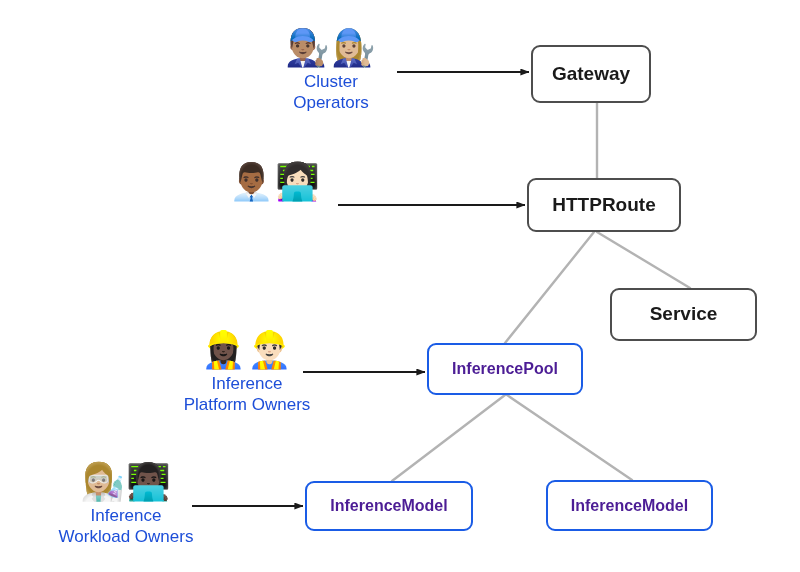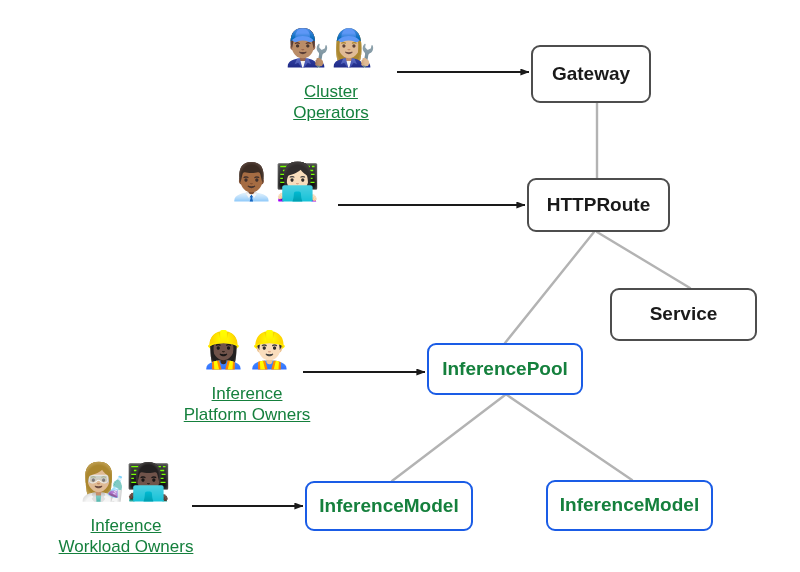--- a/index.html
+++ b/index.html
@@ -40,46 +40,45 @@
     white-space: nowrap;
   }
   .node-core {
     border: 2px solid #4d4d4d;
     color: #1a1a1a;
     font-size: 19px;
     font-weight: bold;
   }
   .node-inference {
     border: 2.4px solid #1a5ce6;
-    color: #15803d;
-    font-size: 19px;
+    color: #4c1d95;
+    font-size: 16px;
     font-weight: bold;
   }
   
   .persona {
     position: absolute;
     display: flex;
     flex-direction: column;
     align-items: center;
     text-align: center;
   }
   .persona-emoji {
     font-size: 36px;
     line-height: 1;
     letter-spacing: 1px;
     font-family: "DejaVu Sans", sans-serif;
     white-space: nowrap;
   }
   .persona-label {
-    margin-top: 16px;
+    margin-top: 6px;
     font-size: 17px;
-    color: #15803d;
+    color: #1d4ed8;
     line-height: 1.22;
     white-space: pre-line;
-    text-decoration: underline;
   }
 </style>
 </head>
 <body>
 
 <div id="diagram-canvas">
 
   <svg id="connector-layer" viewBox="0 0 800 572">
     <defs>
       <marker id="arrowhead" markerWidth="9" markerHeight="7" refX="8.6" refY="3.5" orient="auto" markerUnits="userSpaceOnUse">
@@ -122,21 +121,21 @@
   <div class="persona" style="left:51px; top:464px; width:150px;">
     <div class="persona-emoji">👩🏼‍🔬👨🏿‍💻</div>
     <div class="persona-label">Inference
 Workload Owners</div>
   </div>
 
   <div class="node node-core" style="left:531px; top:45px; width:120px; height:58px;">
     <span>Gateway</span>
   </div>
 
-  <div class="node node-core" style="left:527px; top:178px; width:143px; height:54px;">
+  <div class="node node-core" style="left:527px; top:178px; width:154px; height:54px;">
     <span>HTTPRoute</span>
   </div>
 
   <div class="node node-core" style="left:610px; top:288px; width:147px; height:53px;text-align:center;">
     <span>Service</span>
   </div>
 
   <div class="node node-inference" style="left:427px; top:343px; width:156px; height:52px;">
     <span>InferencePool</span>
   </div>

